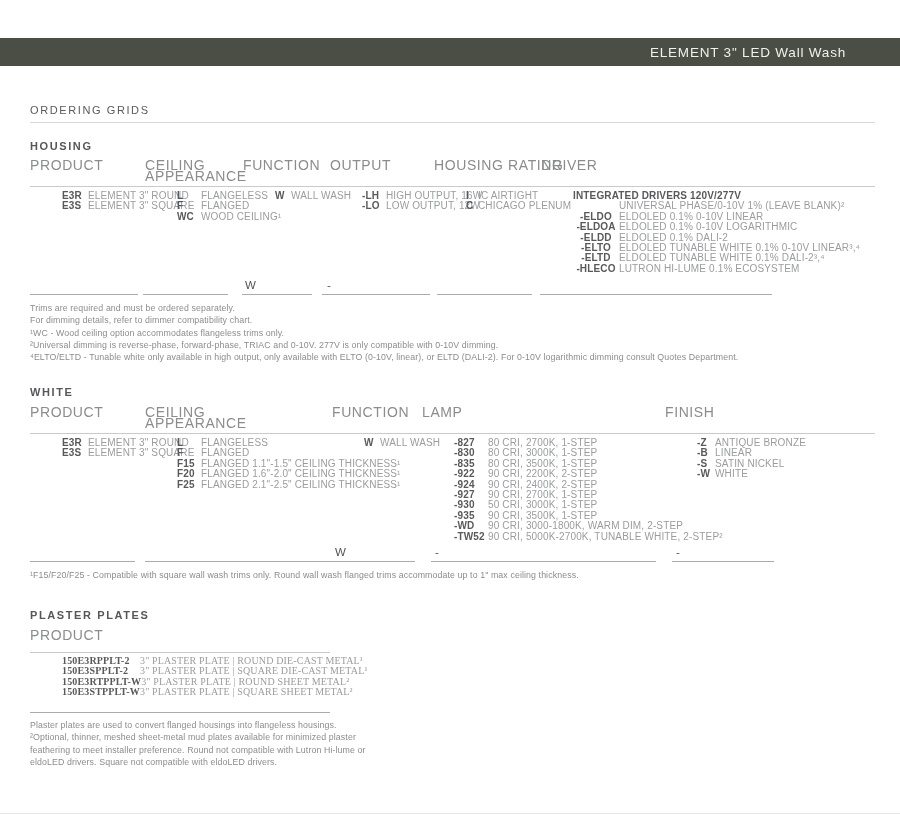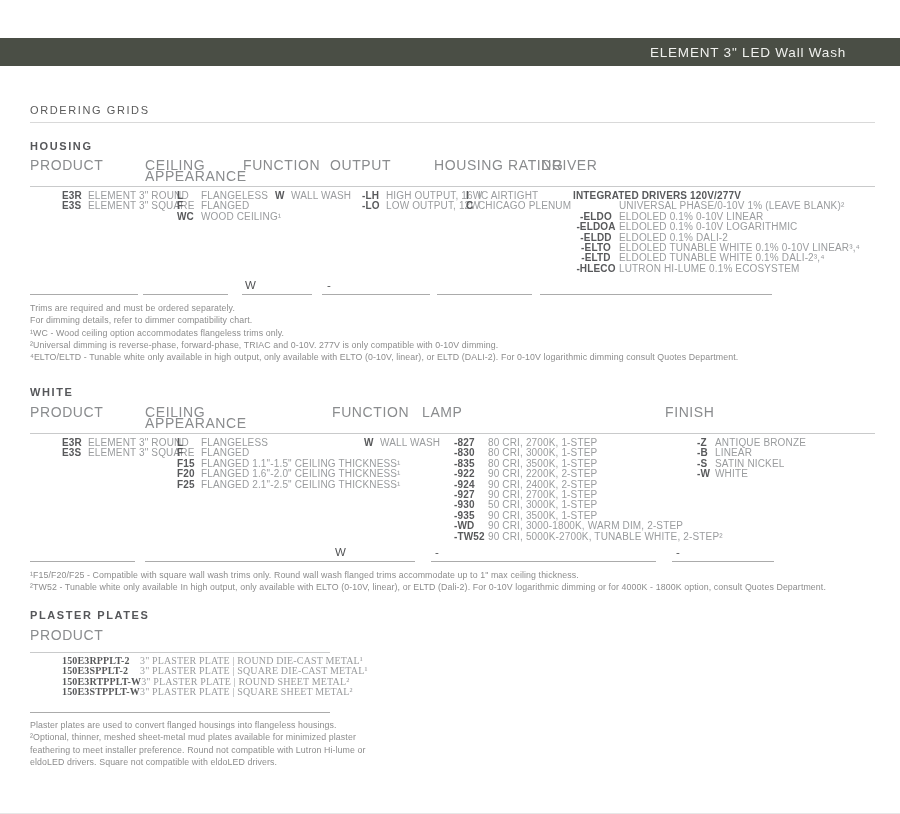--- a/index.html
+++ b/index.html
@@ -314,21 +314,20 @@
       <span class="blank" style="left:302px;width:83px;"></span>
       <span class="fill-label" style="left:405px;">-</span>
       <span class="blank" style="left:401px;width:225px;"></span>
       <span class="fill-label" style="left:646px;">-</span>
       <span class="blank" style="left:642px;width:102px;"></span>
     </div>
 
     <div class="fnotes" style="top:569px;width:845px;">
 
     <div>¹F15/F20/F25 - Compatible with square wall wash trims only. Round wall wash flanged trims accommodate up to 1" max ceiling thickness.</div>
-        <div>²TW52 - Tunable white only available In high output, only available with ELTO (0-10V, linear), or ELTD (Dali-2). For 0-10V logarithmic dimming or for 4000K - 1800K option, consult Quotes Department.</div>
       </div>
 
     <div class="abs sec-title" style="top:609px;left:0;">PLASTER PLATES</div>
 
     <div class="grid" style="top:630px;height:70px;">
       <div class="col-head" style="left:0;height:20px;">
           <div>PRODUCT</div>
         </div>
       <div class="head-rule" style="top:22px;width:300px;"></div>
       <div class="col" style="left:0;top:26px;font-family:Liberation Serif, serif;">

